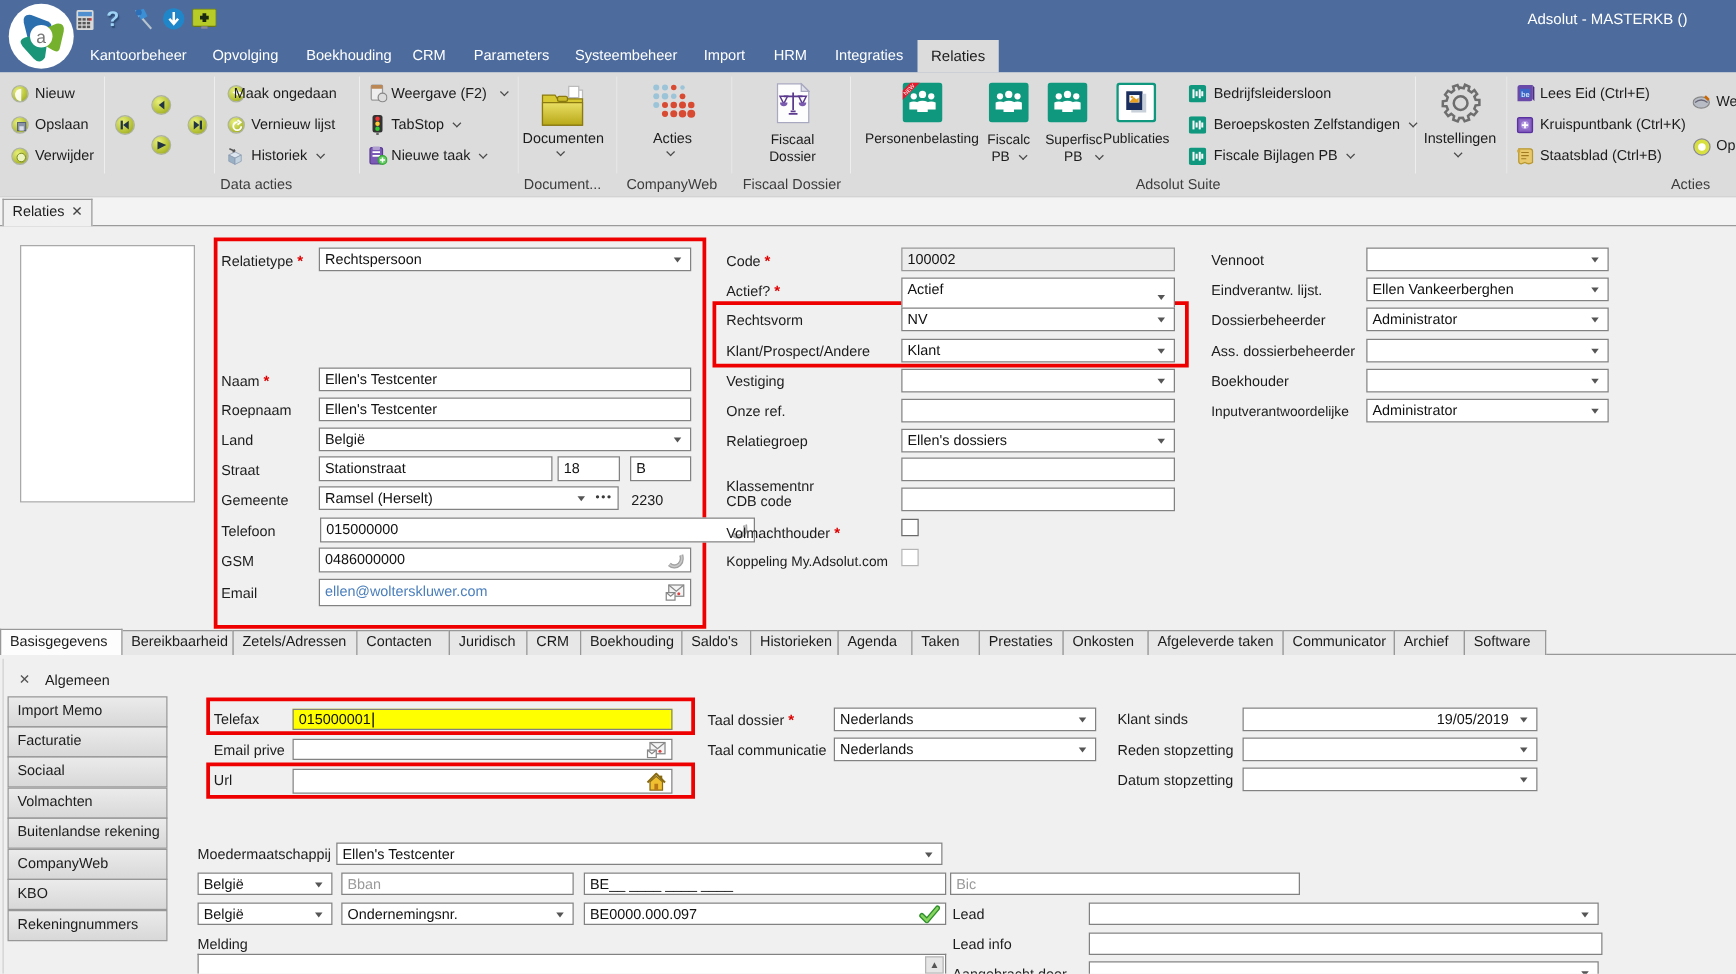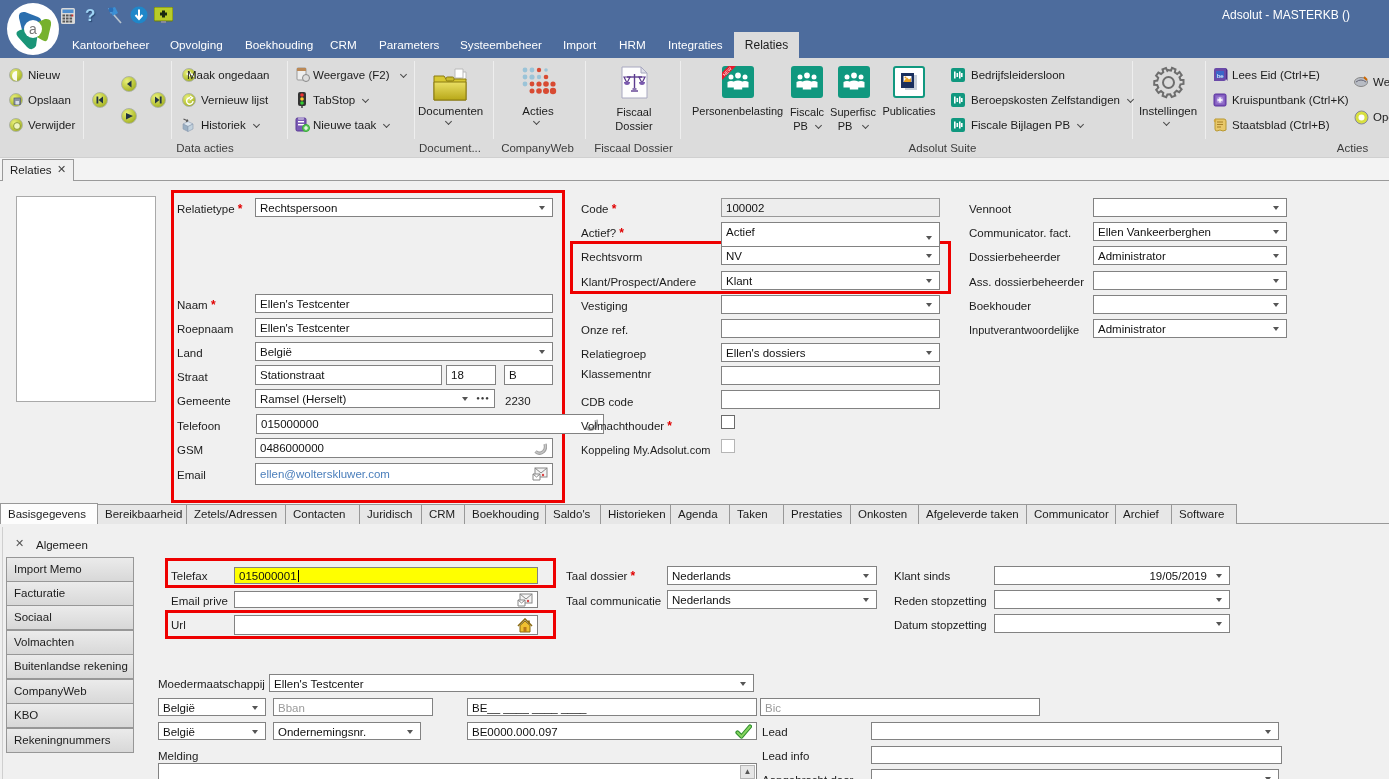--- a/index.html
+++ b/index.html
@@ -263,21 +263,21 @@
     <rect width="32" height="32" rx="3" fill="#10987f"></rect>
     <g fill="#fff">
       <circle cx="9" cy="11" r="2.5"></circle>
       <path d="M5.5 21.5 L5.5 16 Q9 14.2 12.5 16 L12.5 21.5 Z"></path>
       <circle cx="23" cy="11" r="2.5"></circle>
       <path d="M19.5 21.5 L19.5 16 Q23 14.2 26.5 16 L26.5 21.5 Z"></path>
       <circle cx="16" cy="9.5" r="2.9"></circle>
       <path d="M11.8 23.5 L11.8 15.5 Q16 13.5 20.2 15.5 L20.2 23.5 Z"></path>
     </g>
   </svg>
-<div class="rtxt" style="left:824px;top:105px;width:58px;text-align:center;font-size:11px;line-height:14px">Superfisc<br>PB <i class="chev" style="margin-left:8px"></i></div>
+<div class="rtxt" style="left:824px;top:105px;width:58px;text-align:right;font-size:11px;line-height:14px">Superfisc<br>PB <i class="chev" style="margin-left:8px"></i></div>
 <svg class="abs" style="left:893px;top:66px" width="32" height="32" viewBox="0 0 32 32">
     <rect x="1" y="1" width="30" height="30" rx="2" fill="#fff" stroke="#10987f" stroke-width="2"></rect>
     <rect x="8" y="7" width="13" height="15" fill="#1a2f5e"></rect>
     <rect x="10.5" y="10" width="8" height="6" fill="#fff"></rect>
     <path d="M11 15 L14 11.5 L16 13.5 L18 12 L18 16 L11 16 Z" fill="#e8a020"></path>
     <circle cx="12.5" cy="11.5" r="1" fill="#e8a020"></circle>
     <path d="M21 9 L24 9 L24 24 L12 24 L12 22 L21 22 Z" fill="#c8d0da"></path>
   </svg>
 <div class="rtxt" style="left:878px;top:105px;width:62px;text-align:center;font-size:11px">Publicaties</div>
 
@@ -401,34 +401,34 @@
 <div class="lbl" style="left:581px;top:276px">Klant/Prospect/Andere</div>
 <div class="in" style="left:721px;top:271px;width:219px;height:19px">Klant<i class="ar"></i></div>
 <div class="lbl" style="left:581px;top:300px">Vestiging</div>
 <div class="in" style="left:721px;top:295px;width:219px;height:19px">
     <i class="ar"></i>
   </div>
 <div class="lbl" style="left:581px;top:324px">Onze ref.</div>
 <div class="in" style="left:721px;top:319px;width:219px;height:19px"></div>
 <div class="lbl" style="left:581px;top:348px">Relatiegroep</div>
 <div class="in" style="left:721px;top:343px;width:219px;height:19px">Ellen's dossiers<i class="ar"></i></div>
-<div class="lbl" style="left:581px;top:368px">Klassementnr</div>
+<div class="lbl" style="left:581px;top:384px">Klassementnr</div>
 <div class="in" style="left:721px;top:366px;width:219px;height:19px"></div>
 <div class="lbl" style="left:581px;top:396px">CDB code</div>
 <div class="in" style="left:721px;top:390px;width:219px;height:19px"></div>
 <div class="lbl" style="left:581px;top:420px">Volmachthouder <span class="req">*</span></div>
 <div class="cb" style="left:721px;top:415px"></div>
 <div class="lbl" style="left:581px;top:444px;font-size:11px">Koppeling My.Adsolut.com</div>
 <div class="cb" style="left:721px;top:439px;border-color:#b5b5b5"></div>
 
 <div class="lbl" style="left:969px;top:203px">Vennoot</div>
 <div class="in" style="left:1093px;top:198px;width:194px;height:19px">
     <i class="ar"></i>
   </div>
-<div class="lbl" style="left:969px;top:227px">Communicator. fact.</div>
+<div class="lbl" style="left:969px;top:227px">Eindverantw. lijst.</div>
 <div class="in" style="left:1093px;top:222px;width:194px;height:19px">Ellen Vankeerberghen<i class="ar"></i></div>
 <div class="lbl" style="left:969px;top:251px">Dossierbeheerder</div>
 <div class="in" style="left:1093px;top:246px;width:194px;height:19px">Administrator<i class="ar"></i></div>
 <div class="lbl" style="left:969px;top:276px">Ass. dossierbeheerder</div>
 <div class="in" style="left:1093px;top:271px;width:194px;height:19px">
     <i class="ar"></i>
   </div>
 <div class="lbl" style="left:969px;top:300px">Boekhouder</div>
 <div class="in" style="left:1093px;top:295px;width:194px;height:19px">
     <i class="ar"></i>
@@ -502,25 +502,25 @@
     <i class="ar"></i>
   </div>
 <div class="lbl" style="left:894px;top:619px">Datum stopzetting</div>
 <div class="in" style="left:994px;top:614px;width:236px;height:19px">
     <i class="ar"></i>
   </div>
 
 <div class="lbl" style="left:158px;top:678px">Moedermaatschappij</div>
 <div class="in" style="left:269px;top:674px;width:485px;height:18px">Ellen's Testcenter<i class="ar"></i></div>
 <div class="in" style="left:158px;top:698px;width:108px;height:18px">België<i class="ar"></i></div>
-<div class="in" style="left:273px;top:698px;width:160px;height:18px;color:#9a9a9a">Bban</div>
+<div class="in" style="left:273px;top:698px;width:186px;height:18px;color:#9a9a9a">Bban</div>
 <div class="in" style="left:467px;top:698px;width:290px;height:18px">BE__ ____ ____ ____</div>
 <div class="in" style="left:760px;top:698px;width:280px;height:18px;color:#9a9a9a">Bic</div>
 <div class="in" style="left:158px;top:722px;width:108px;height:18px">België<i class="ar"></i></div>
-<div class="in" style="left:273px;top:722px;width:148px;height:18px">Ondernemingsnr.<i class="ar"></i></div>
+<div class="in" style="left:273px;top:722px;width:186px;height:18px">Ondernemingsnr.<i class="ar"></i></div>
 <div class="in" style="left:467px;top:722px;width:290px;height:18px">BE0000.000.097
 <svg style="position:absolute;right:4px;top:1px" width="17" height="15" viewBox="0 0 17 15">
       <path d="M2.5 8.5 L6.5 12.5 L15 2.5" fill="none" stroke="#2e8e2e" stroke-width="4.2" stroke-linecap="round" stroke-linejoin="round"></path>
       <path d="M2.5 8.5 L6.5 12.5 L15 2.5" fill="none" stroke="#86d45e" stroke-width="2" stroke-linecap="round"></path>
     </svg></div>
 <div class="lbl" style="left:762px;top:726px">Lead</div>
 <div class="in" style="left:871px;top:722px;width:408px;height:18px">
     <i class="ar"></i>
   </div>
 <div class="lbl" style="left:158px;top:750px">Melding</div>

